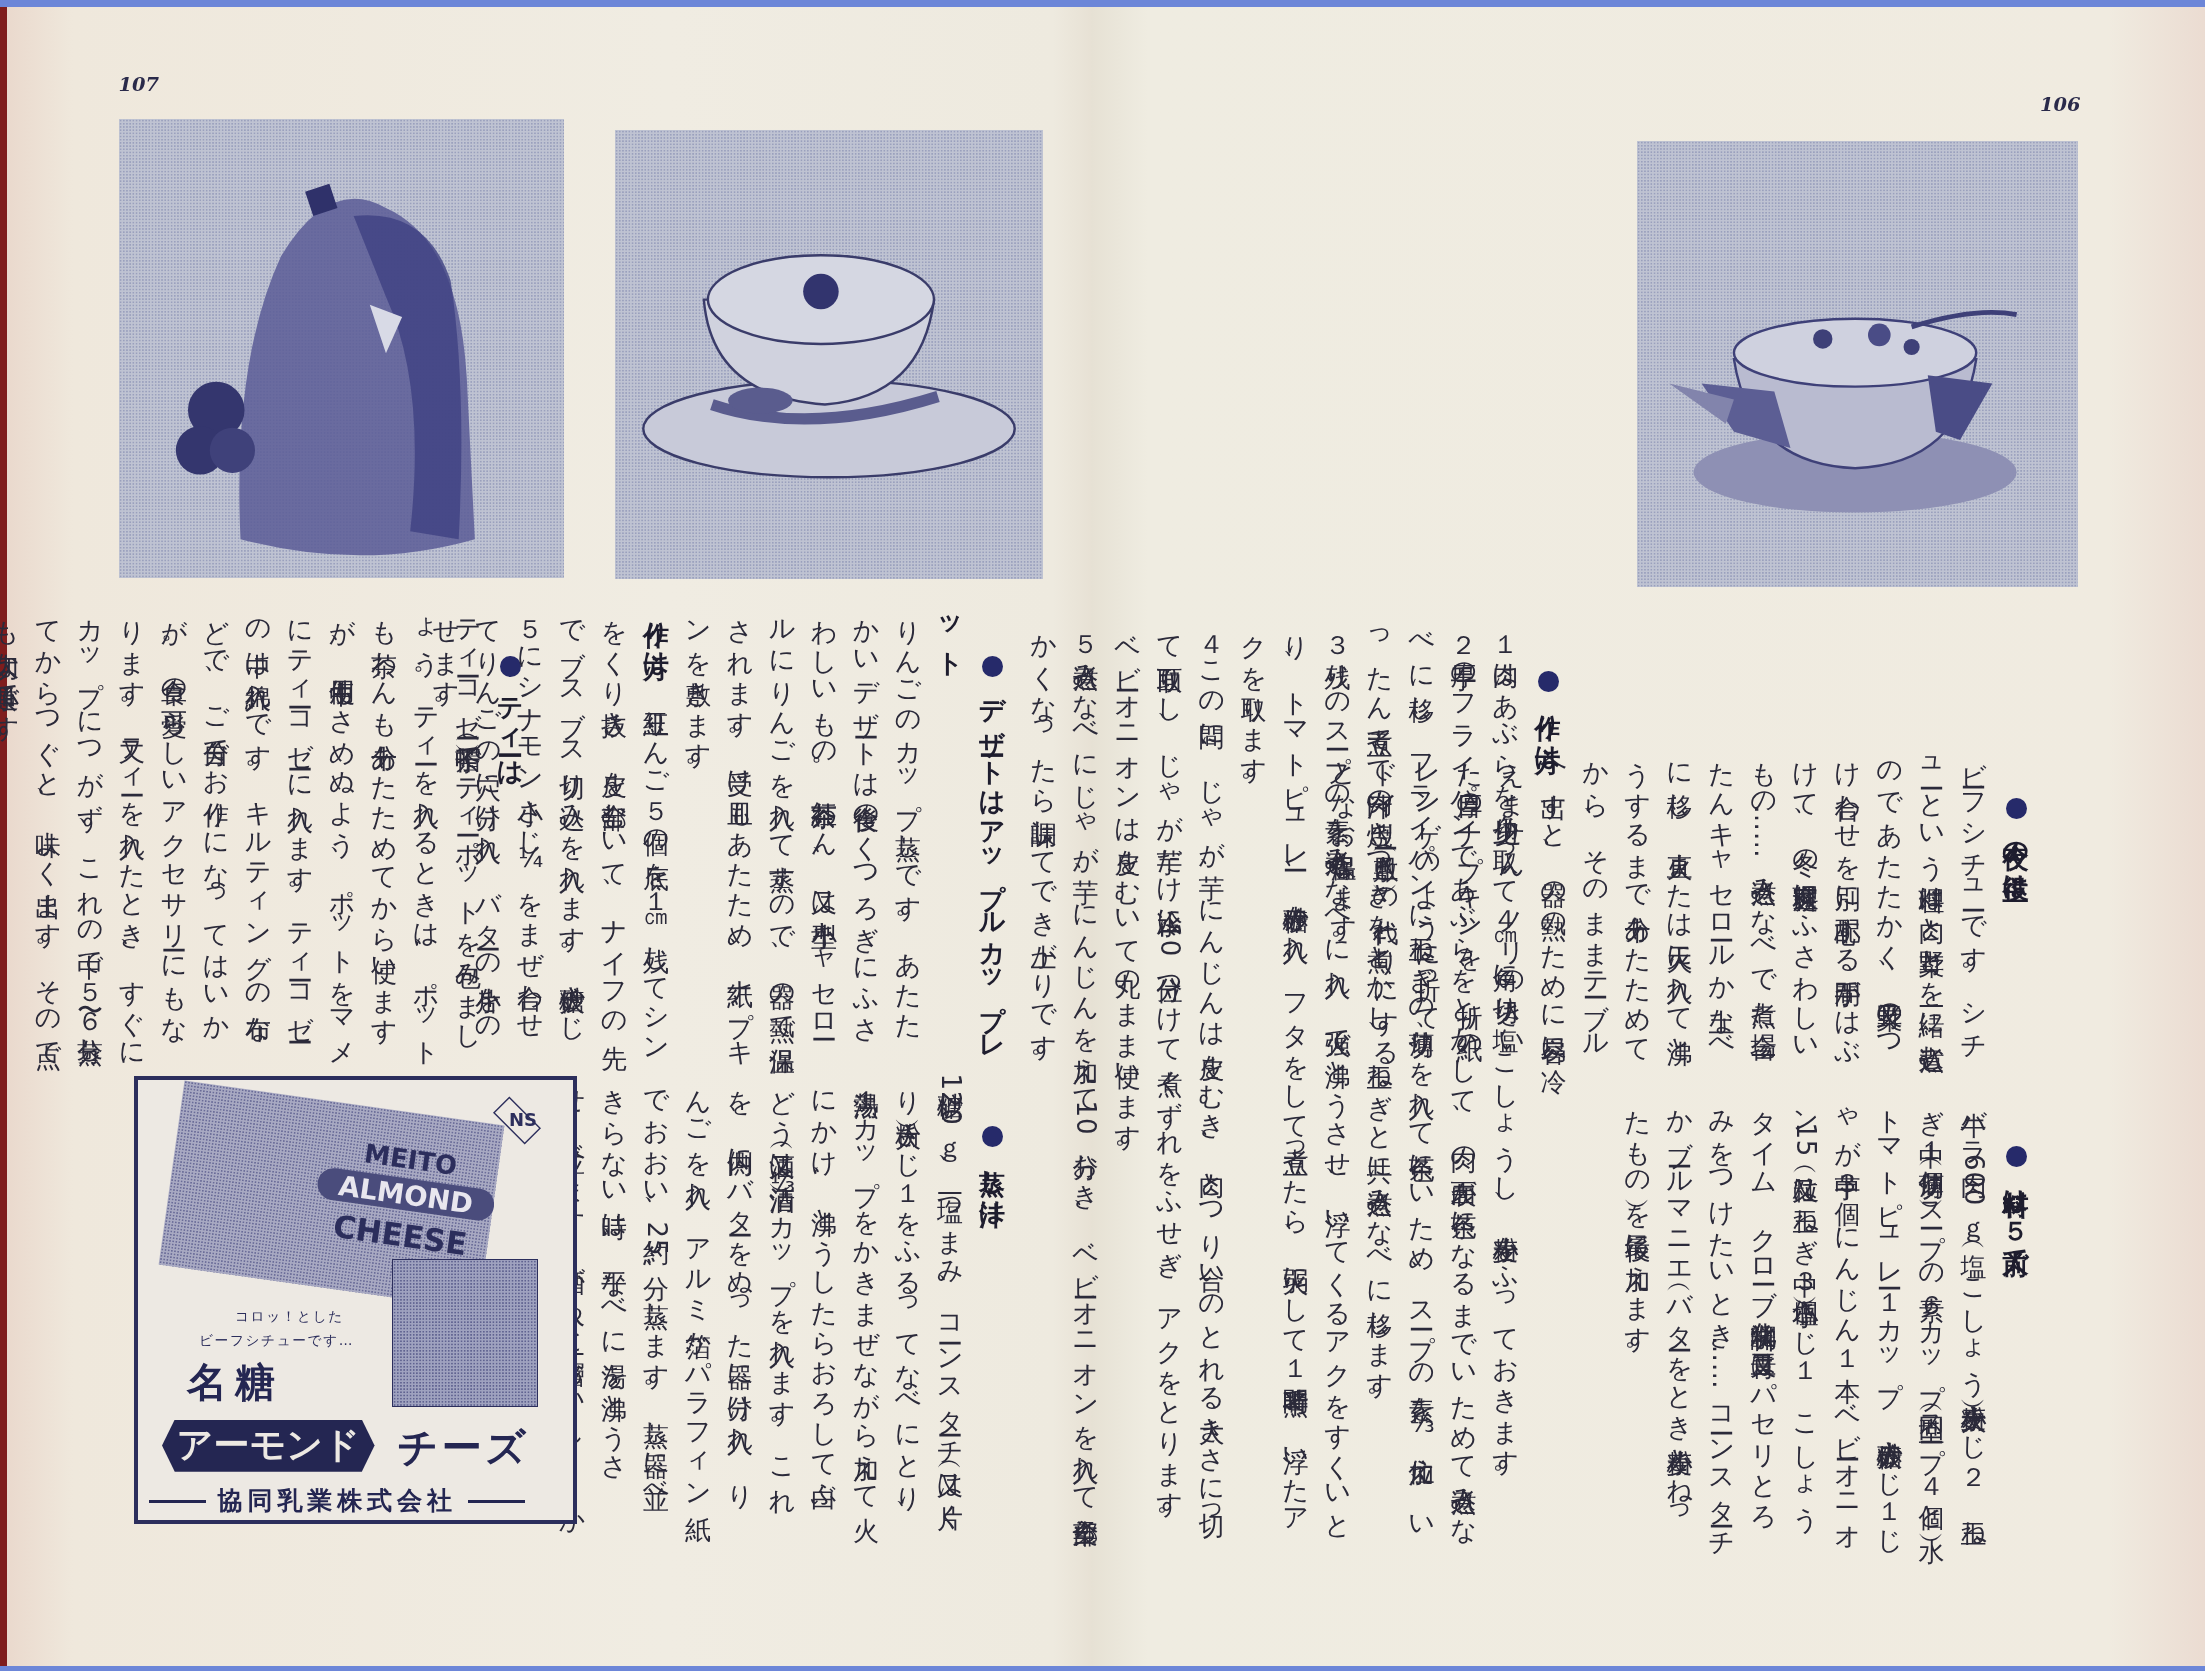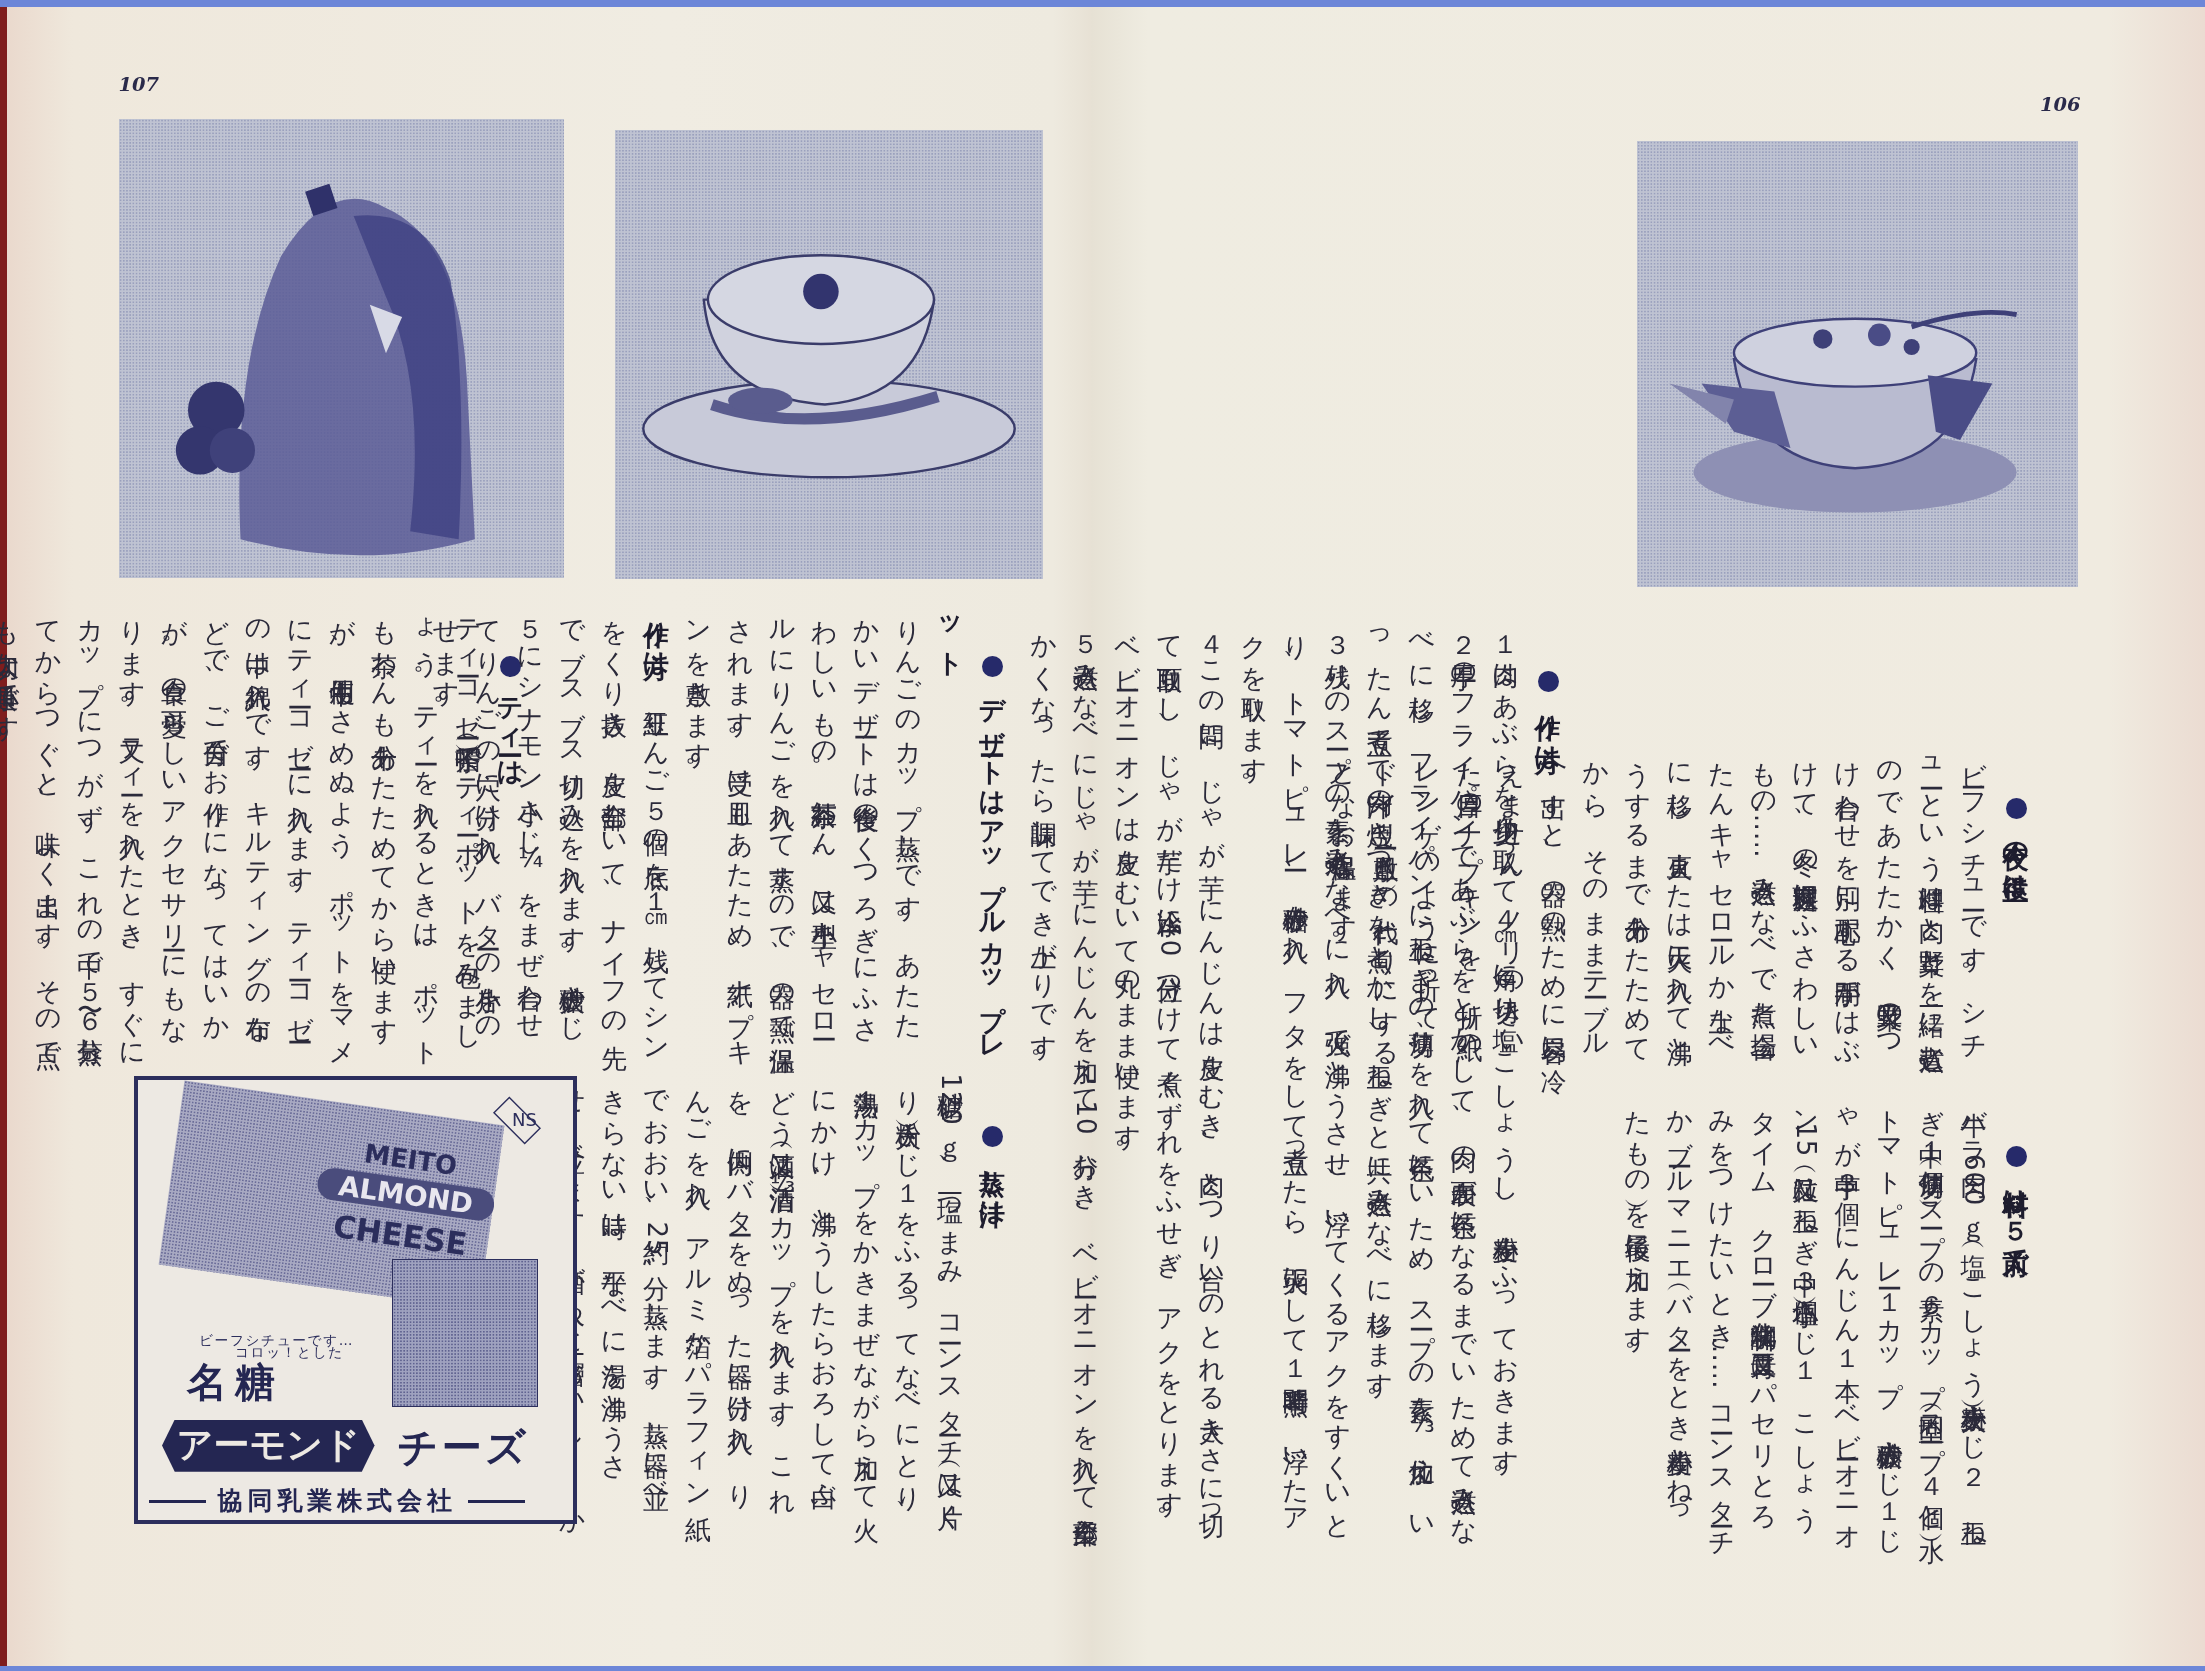--- a/index.html
+++ b/index.html
@@ -12,21 +12,21 @@
   .photo{position:absolute;background:#bfc3d2;overflow:hidden;
     background-image:radial-gradient(#9aa0bd 0.8px,transparent 1px);background-size:3.2px 3.2px;}
   .photo svg{position:absolute;left:0;top:0;width:100%;height:100%;}
   .col{position:absolute;writing-mode:vertical-rl;font-family:"DejaVu Sans","Liberation Sans",sans-serif;font-size:26px;line-height:42px;color:#2b2a3a;letter-spacing:0.8px;white-space:pre-wrap;}
   .col .head{font-weight:bold;color:#1e1d2e;}
   .dot{display:inline-block;width:21px;height:21px;border-radius:50%;background:#262a6a;margin-bottom:3.2px;}
   .ad{position:absolute;left:134px;top:1069px;width:443px;height:448px;border:4px solid #2c2e5c;box-sizing:border-box;background:#ede9e3;}
   .ad-box{position:absolute;left:32px;top:22.6px;width:323px;height:186px;transform:rotate(8deg);background:#a8a9c2;background-image:radial-gradient(#6a6c98 0.8px,transparent 1.1px);background-size:3.2px 3.2px;}
   .ad-brand{position:absolute;font-family:"DejaVu Sans",sans-serif;font-weight:bold;color:#2c2e5c;text-align:center;}
   .ad-logo{position:absolute;right:24px;top:24px;width:60px;height:29px;border:2.4px solid #2c2e5c;transform:rotate(45deg) scale(.7,.7);}
-  .ad-logo-text{position:absolute;right:36px;top:29px;font-family:"DejaVu Sans",sans-serif;font-weight:normal;font-size:18px;color:#2c2e5c;}
+  .ad-logo-text{position:absolute;right:36px;top:29px;font-family:"DejaVu Sans",sans-serif;font-weight:bold;font-size:18px;color:#2c2e5c;}
   .ad-face{position:absolute;left:254px;top:179px;width:144px;height:146px;border:1.6px solid #2c2e5c;background:#9fa2bf;background-image:radial-gradient(#5f6290 0.8px,transparent 1.1px);background-size:3.2px 3.2px;}
   .ad-tag{position:absolute;font-family:"DejaVu Sans",sans-serif;font-size:13.7px;color:#2c2e5c;letter-spacing:1.6px;}
   .ad-name{position:absolute;left:49px;top:275px;font-family:"DejaVu Sans",sans-serif;font-weight:bold;font-size:40px;color:#242652;letter-spacing:8px;}
   .ad-product{position:absolute;left:24px;top:340px;height:50px;display:flex;align-items:flex-start;}
   .ad-product .pill{background:#242652;color:#ede9e3;font-family:"DejaVu Sans",sans-serif;font-weight:bold;font-size:36px;padding:1.6px 14.6px;border-radius:8px;clip-path:polygon(6% 0,94% 0,100% 50%,94% 100%,6% 100%,0 50%);}
   .ad-product .rest{font-family:"DejaVu Sans",sans-serif;font-weight:bold;font-size:40px;color:#242652;margin-left:23px;letter-spacing:3.2px;}
   .ad-company{position:absolute;left:0;right:0;top:404px;text-align:left;font-family:"DejaVu Sans",sans-serif;font-weight:bold;font-size:25px;color:#242652;letter-spacing:4.9px;}
   .ad-company:before,.ad-company:after{content:"";display:inline-block;width:57px;height:2.4px;background:#242652;vertical-align:middle;margin:0 11.3px;}
 </style>
 </head>
@@ -75,21 +75,21 @@
 
   <div class="ad">
     <div class="ad-box">
       <div class="ad-brand" style="left:154px;top:32px;width:162px;font-size:26px;">MEITO</div>
       <div class="ad-brand" style="left:146px;top:66px;width:178px;font-size:27.5px;background:#4a4c7c;color:#e8e6ee;border-radius:16px;">ALMOND</div>
       <div class="ad-brand" style="left:154px;top:105px;width:162px;font-size:31px;">CHEESE</div>
     </div>
     <div class="ad-logo"></div>
     <div class="ad-logo-text">NS</div>
     <div class="ad-face"></div>
-    <div class="ad-tag" style="left:97px;top:228px;margin-top:36px;">コロッ！とした</div>
+    <div class="ad-tag" style="left:97px;top:228px;">コロッ！とした</div>
     <div class="ad-tag" style="left:61px;top:252px;">ビーフシチューです…</div>
     <div class="ad-name">名糖</div>
     <div class="ad-product">
       <span class="pill">アーモンド</span>
       <span class="rest">チーズ</span>
     </div>
     <div class="ad-company">協同乳業株式会社</div>
   </div>
 
   <div class="gutter"></div>

